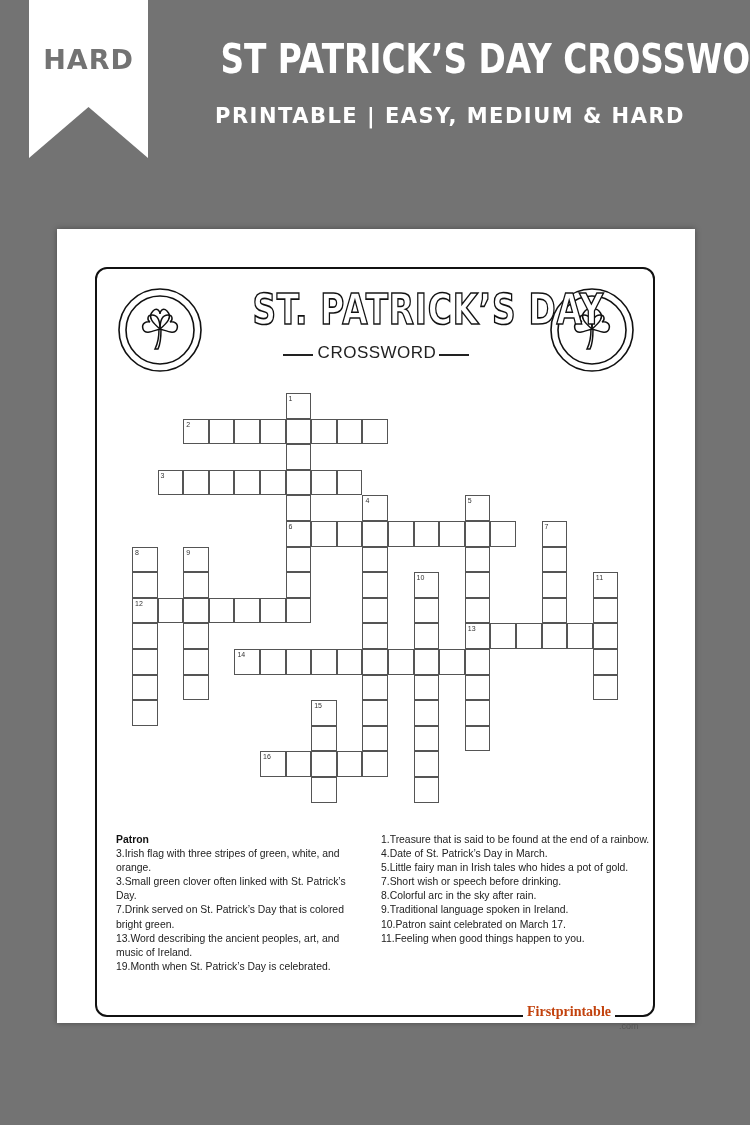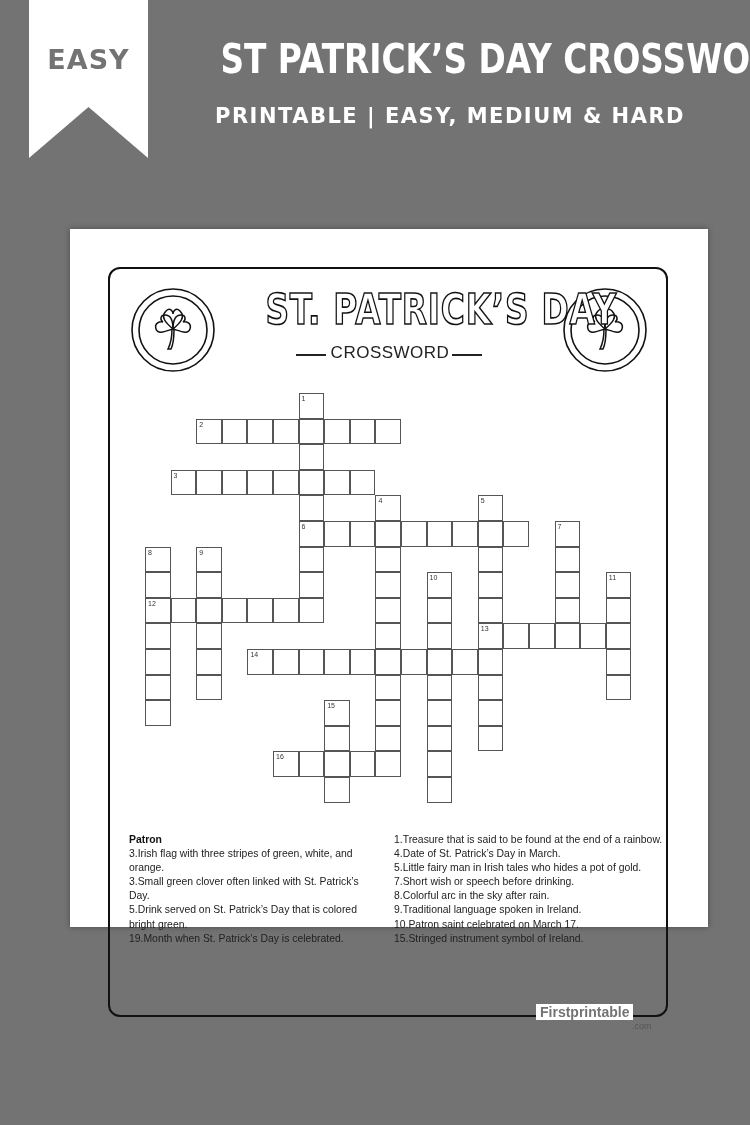--- a/index.html
+++ b/index.html
@@ -1,41 +1,41 @@
 <!DOCTYPE html>
 <html><head>
 <meta charset="utf-8">
 <style>
   html,body{margin:0;padding:0;}
   body{width:750px;height:1125px;background:#737373;position:relative;overflow:hidden;font-family:"Liberation Sans",sans-serif;}
   .ribbon{position:absolute;left:29px;top:0;width:119px;height:158px;}
   .free{position:absolute;left:29px;top:44px;width:119px;text-align:center;font-family:"DejaVu Sans",sans-serif;font-weight:bold;font-size:27px;color:#737373;letter-spacing:1px;}
   .htitle{position:absolute;left:170px;top:36px;width:560px;text-align:center;color:#fff;font-family:"DejaVu Sans",sans-serif;font-weight:bold;font-size:40px;transform:scaleX(0.82);transform-origin:center;letter-spacing:0px;white-space:nowrap;}
   .hsub{position:absolute;left:170px;top:104px;width:560px;text-align:center;color:#fff;font-family:"DejaVu Sans",sans-serif;font-weight:bold;font-size:21px;letter-spacing:1.5px;white-space:nowrap;}
-  .card{position:absolute;left:70px;top:229px;width:638px;height:698px;background:#fff;box-shadow:0 0 6px rgba(0,0,0,0.35);}
+  .card{position:absolute;left:57px;top:229px;width:638px;height:794px;background:#fff;box-shadow:0 0 6px rgba(0,0,0,0.35);}
   .frame{position:absolute;left:38px;top:38px;width:560px;height:750px;border:2px solid #111;border-radius:12px;box-sizing:border-box;}
   .coin{position:absolute;width:86px;height:86px;}
   .ptitle{position:absolute;left:160px;top:56px;width:322px;text-align:center;font-family:"DejaVu Sans",sans-serif;font-weight:bold;font-size:42px;color:#fff;-webkit-text-stroke:1.6px #111;transform:scaleX(0.78);transform-origin:center;white-space:nowrap;letter-spacing:1px;}
   .psub{position:absolute;left:220px;top:114px;width:200px;text-align:center;font-size:17px;color:#222;letter-spacing:0.5px;}
   .psub-line{position:absolute;top:125px;height:2px;background:#222;width:30px;}
   .cell{position:absolute;width:25.6px;height:25.6px;border:1px solid #555;box-sizing:border-box;background:#fff;}
   .num{position:absolute;font-size:7px;color:#333;left:2px;top:1px;}
   .clues{position:absolute;top:604px;font-size:10.4px;line-height:14.1px;color:#222;}
   .clues h4{margin:0;font-size:10.4px;font-weight:bold;color:#111;}
   .clues p{margin:0;}
-  .brand{position:absolute;left:466px;top:775px;background:#fff;padding:0 4px;font-family:Liberation Sans, sans-serif;font-weight:bold;font-size:14px;color:#737373;}
+  .brand{position:absolute;left:466px;top:775px;background:#fff;padding:0 4px;font-family:Liberation Serif, serif;font-weight:bold;font-size:14px;color:#c2410c;}
   .brand-com{position:absolute;left:562px;top:792px;font-size:9px;color:#555;}
 </style>
 </head>
 <body>
 
 <svg class="ribbon" viewBox="0 0 119 158" width="119" height="158">
   <polygon points="0,0 119,0 119,158 59.5,107 0,158" fill="#ffffff"></polygon>
 </svg>
-<div class="free">EASY</div>
+<div class="free">HARD</div>
 <div class="htitle">ST PATRICK’S DAY CROSSWORD</div>
 <div class="hsub">PRINTABLE  |  EASY, MEDIUM &amp; HARD</div>
 
 <div class="card">
   <div class="frame"></div>
 
   <svg class="coin" style="left:60px;top:58px" viewBox="0 0 86 86">
     <circle cx="43" cy="43" r="41" fill="none" stroke="#111" stroke-width="1.6"></circle>
     <circle cx="43" cy="43" r="34" fill="none" stroke="#111" stroke-width="1.6"></circle>
     <g fill="none" stroke="#111" stroke-width="1.5">
@@ -196,29 +196,30 @@
         <span class="num">16</span>
       </div>
       <div class="cell" style="left: 228.6px; top: 522.4px;"></div>
       <div class="cell" style="left: 279.8px; top: 522.4px;"></div>
     </div>
 
   <div class="clues" style="left:59px;width:245px">
     <h4>Patron</h4>
     <p>3.Irish flag with three stripes of green, white, and orange.</p>
     <p>3.Small green clover often linked with St. Patrick’s Day.</p>
-    <p>5.Drink served on St. Patrick’s Day that is colored bright green.</p>
+    <p>7.Drink served on St. Patrick’s Day that is colored bright green.</p>
+    <p>13.Word describing the ancient peoples, art, and music of Ireland.</p>
     <p>19.Month when St. Patrick’s Day is celebrated.</p>
   </div>
   <div class="clues" style="left:324px;width:270px">
     <p>1.Treasure that is said to be found at the end of a rainbow.</p>
     <p>4.Date of St. Patrick’s Day in March.</p>
     <p>5.Little fairy man in Irish tales who hides a pot of gold.</p>
     <p>7.Short wish or speech before drinking.</p>
     <p>8.Colorful arc in the sky after rain.</p>
     <p>9.Traditional language spoken in Ireland.</p>
     <p>10.Patron saint celebrated on March 17.</p>
-    <p>15.Stringed instrument symbol of Ireland.</p>
+    <p>11.Feeling when good things happen to you.</p>
   </div>
 
   <div class="brand">Firstprintable</div>
   <div class="brand-com">.com</div>
 </div>
 
 </body></html>

